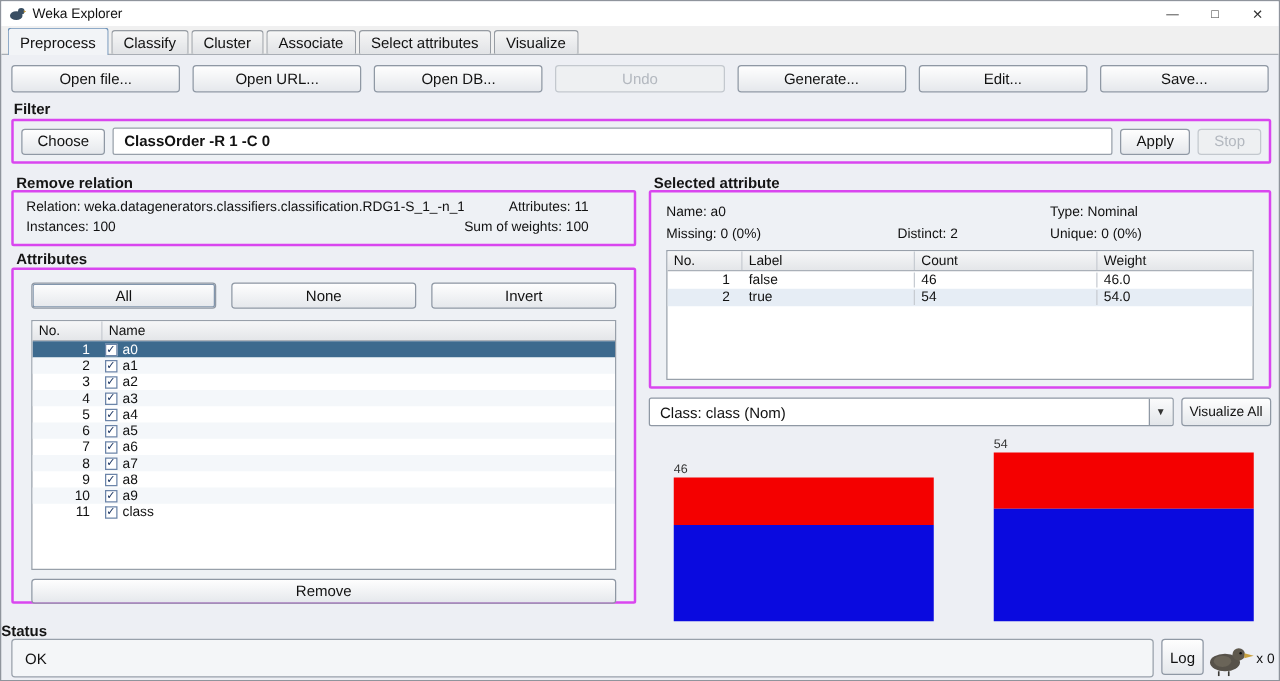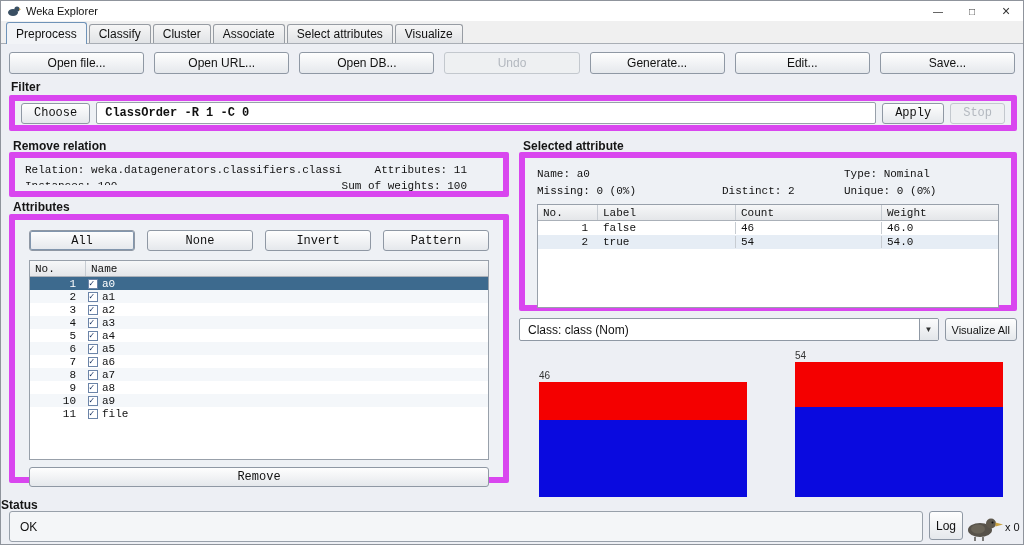--- a/index.html
+++ b/index.html
@@ -17,21 +17,21 @@
   
   .tabbar { position:absolute; left:0; top:20px; width:100%; height:23px; background:#f0f0f0; border-bottom:1px solid #a9aeb5; display:flex; align-items:flex-end; padding-left:5px; }
   .tab { font-size:12px; color:#111; height:19px; padding:2px 9px 0; margin-right:2px; background:linear-gradient(#f6f6f6,#e1e3e6); border:1px solid #979ca3; border-bottom:none; border-radius:3px 3px 0 0; white-space:nowrap; }
   .tab.active { background:#f2f4f7; border-color:#6f93b8; height:22px; padding-top:4px; margin-bottom:-1px; z-index:2; }
 
   
   .btn { display:flex; align-items:center; justify-content:center; font-size:12px; color:#111; background:linear-gradient(#fefefe,#e5e8ec); border:1px solid #8f98a4; border-radius:3px; height:22px; padding:0 10px; white-space:nowrap; cursor:default; }
   .btn.disabled { color:#b3b8bf; background:#eef0f2; border-color:#c3c8ce; }
   .btn.focus-ring { box-shadow: inset 0 0 0 1px #8296ad; }
   .sec-title { position:absolute; font-size:12px; font-weight:bold; color:#151515; }
-  .group { position:absolute; border:6px solid #d946ef; border-radius:2px; background:#eef1f5;font-family:Liberation Mono, monospace; }
+  .group { position:absolute; border:2px solid #d946ef; border-radius:2px; background:#eef1f5; }
 
   
   .toolbar { position:absolute; left:8px; top:51px; right:8px; display:flex; gap:10px; }
   .toolbar .btn { flex:1; }
 
   
   .filter-box { left:8px; top:94px; width:1008px; height:36px; display:flex; align-items:center; gap:6px; padding:0 6px; }
   .filter-field { flex:1; height:22px; background:#fff; border:1px solid #98a0aa; border-radius:2px; font-size:12px; font-weight:bold; color:#111; display:flex; align-items:center; padding:0 8px; overflow:hidden; }
   .btn.sm { height:21px; padding:0 12px; flex:0 0 auto; }
 
@@ -149,21 +149,20 @@
       <div><span>Sum of weights:</span> <span>100</span></div>
     </div>
   </div>
 
   <div class="sec-title" style="left:12px;top:199px;">Attributes</div>
   <div class="group attrbox">
     <div class="attr-btns">
       <div class="btn focus-ring">All</div>
       <div class="btn">None</div>
       <div class="btn">Invert</div>
-      <div class="btn">Pattern</div>
     </div>
     <div class="attr-table">
       <div class="t-head">
         <div class="hc hc-no">No.</div>
         <div class="hc hc-name">Name</div>
       </div>
       <div class="t-body">
         <div class="attr-row selected">
             <span class="rn">1</span>
             <span class="cb"></span>
@@ -210,21 +209,21 @@
             <span class="nm">a8</span>
           </div>
         <div class="attr-row">
             <span class="rn">10</span>
             <span class="cb"></span>
             <span class="nm">a9</span>
           </div>
         <div class="attr-row">
             <span class="rn">11</span>
             <span class="cb"></span>
-            <span class="nm">file</span>
+            <span class="nm">class</span>
           </div>
       </div>
     </div>
     <div class="btn remove-btn">Remove</div>
   </div>
 
   <div class="sec-title" style="left:522px;top:138px;">Selected attribute</div>
   <div class="group selbox">
     <div class="sel-stats">
       <div><span>Name:</span> <span>a0</span></div>

